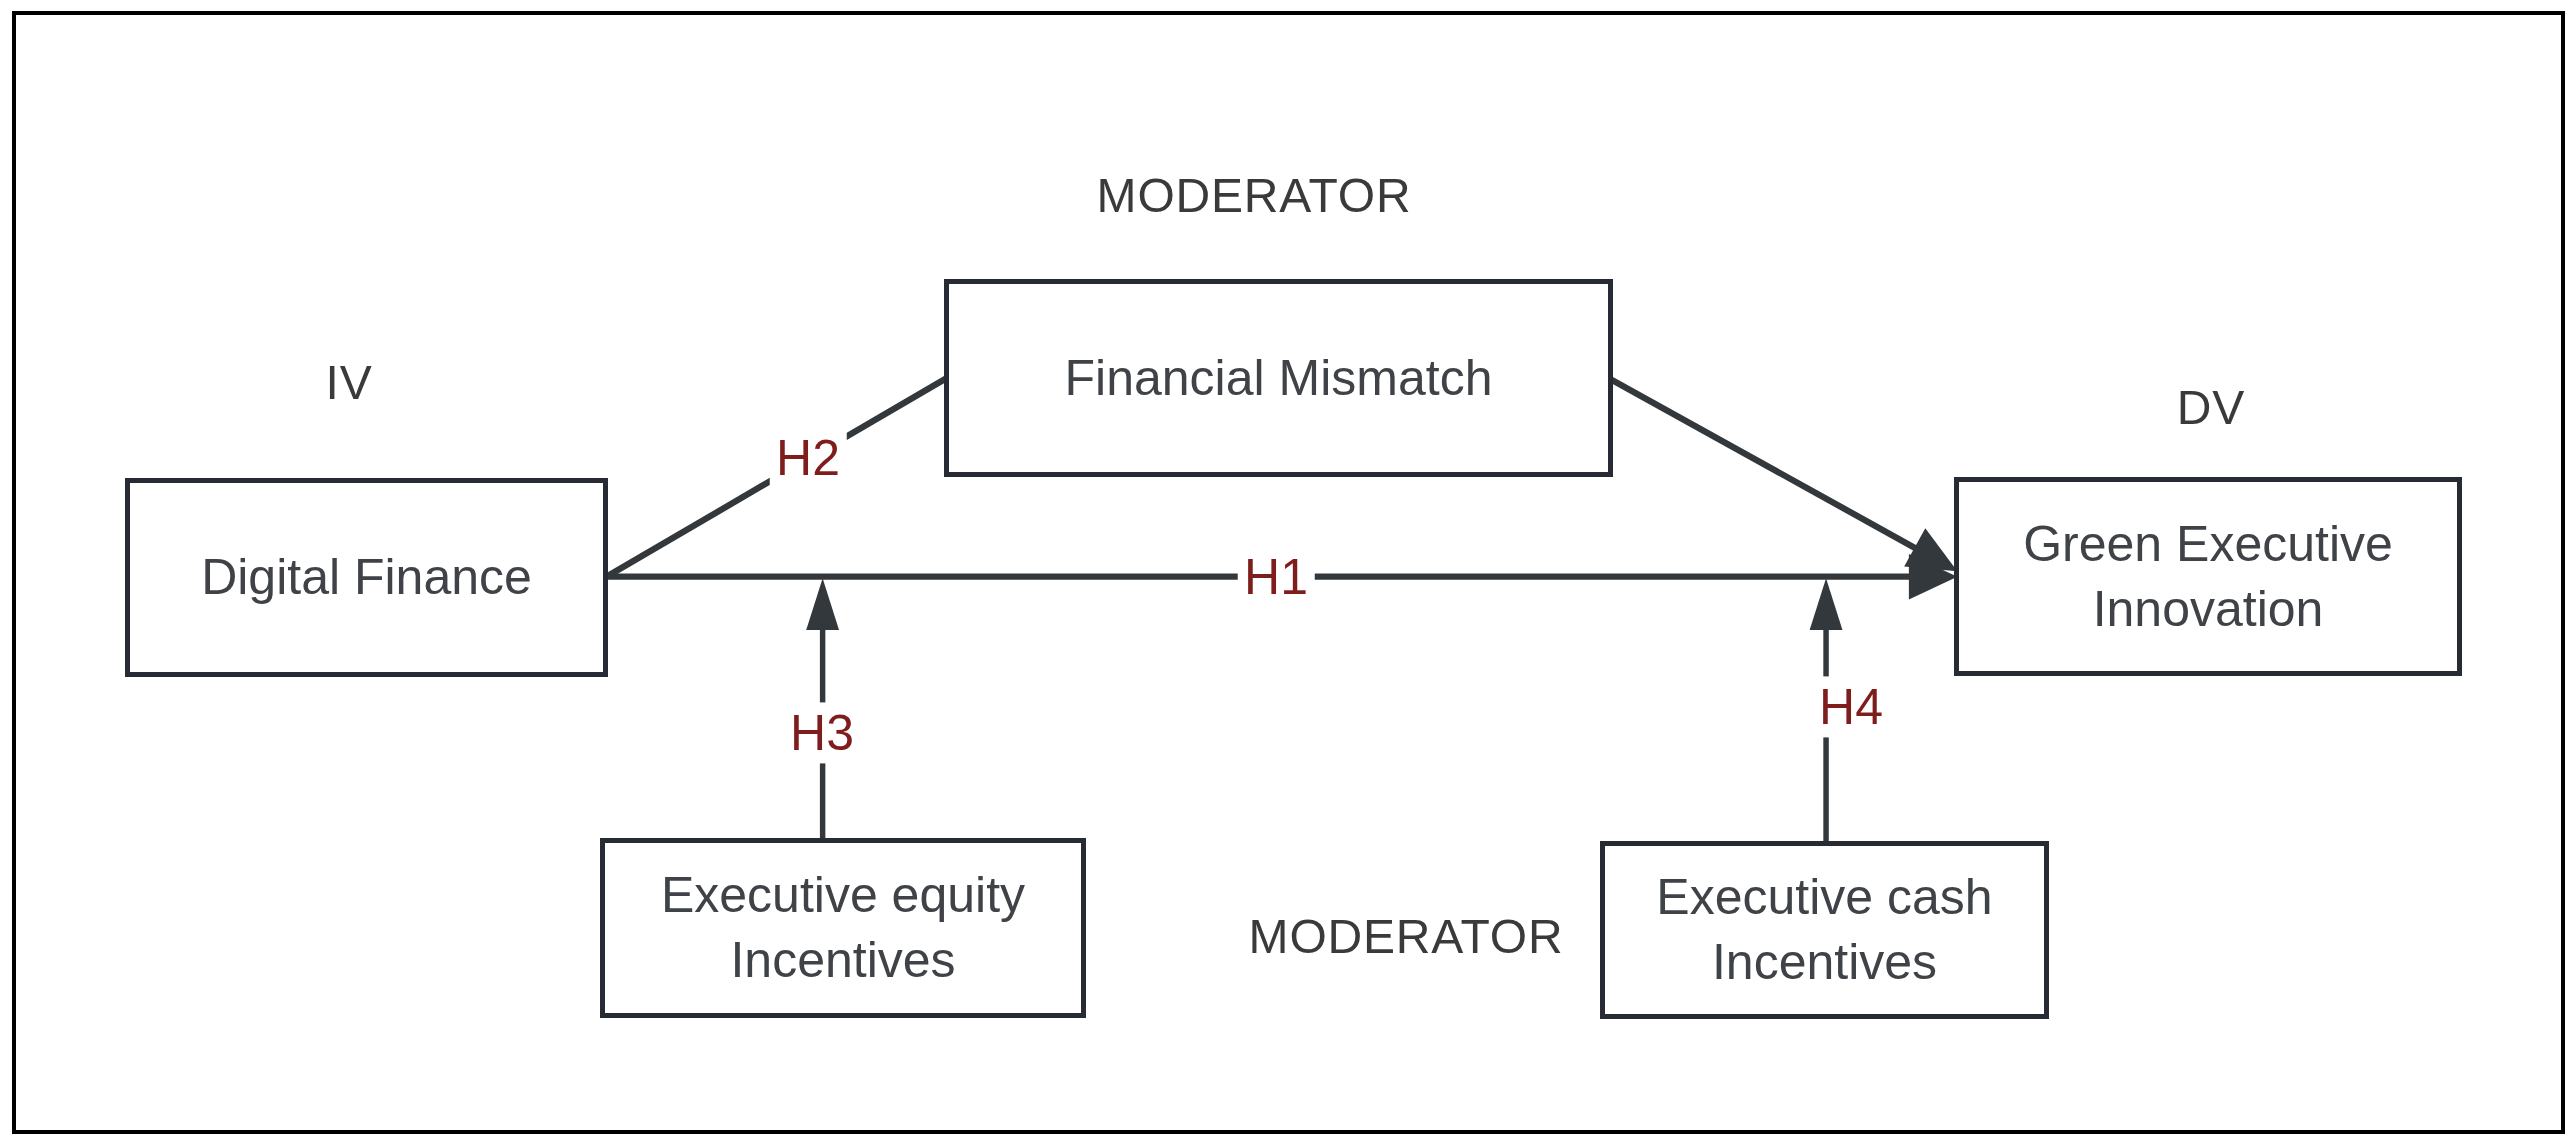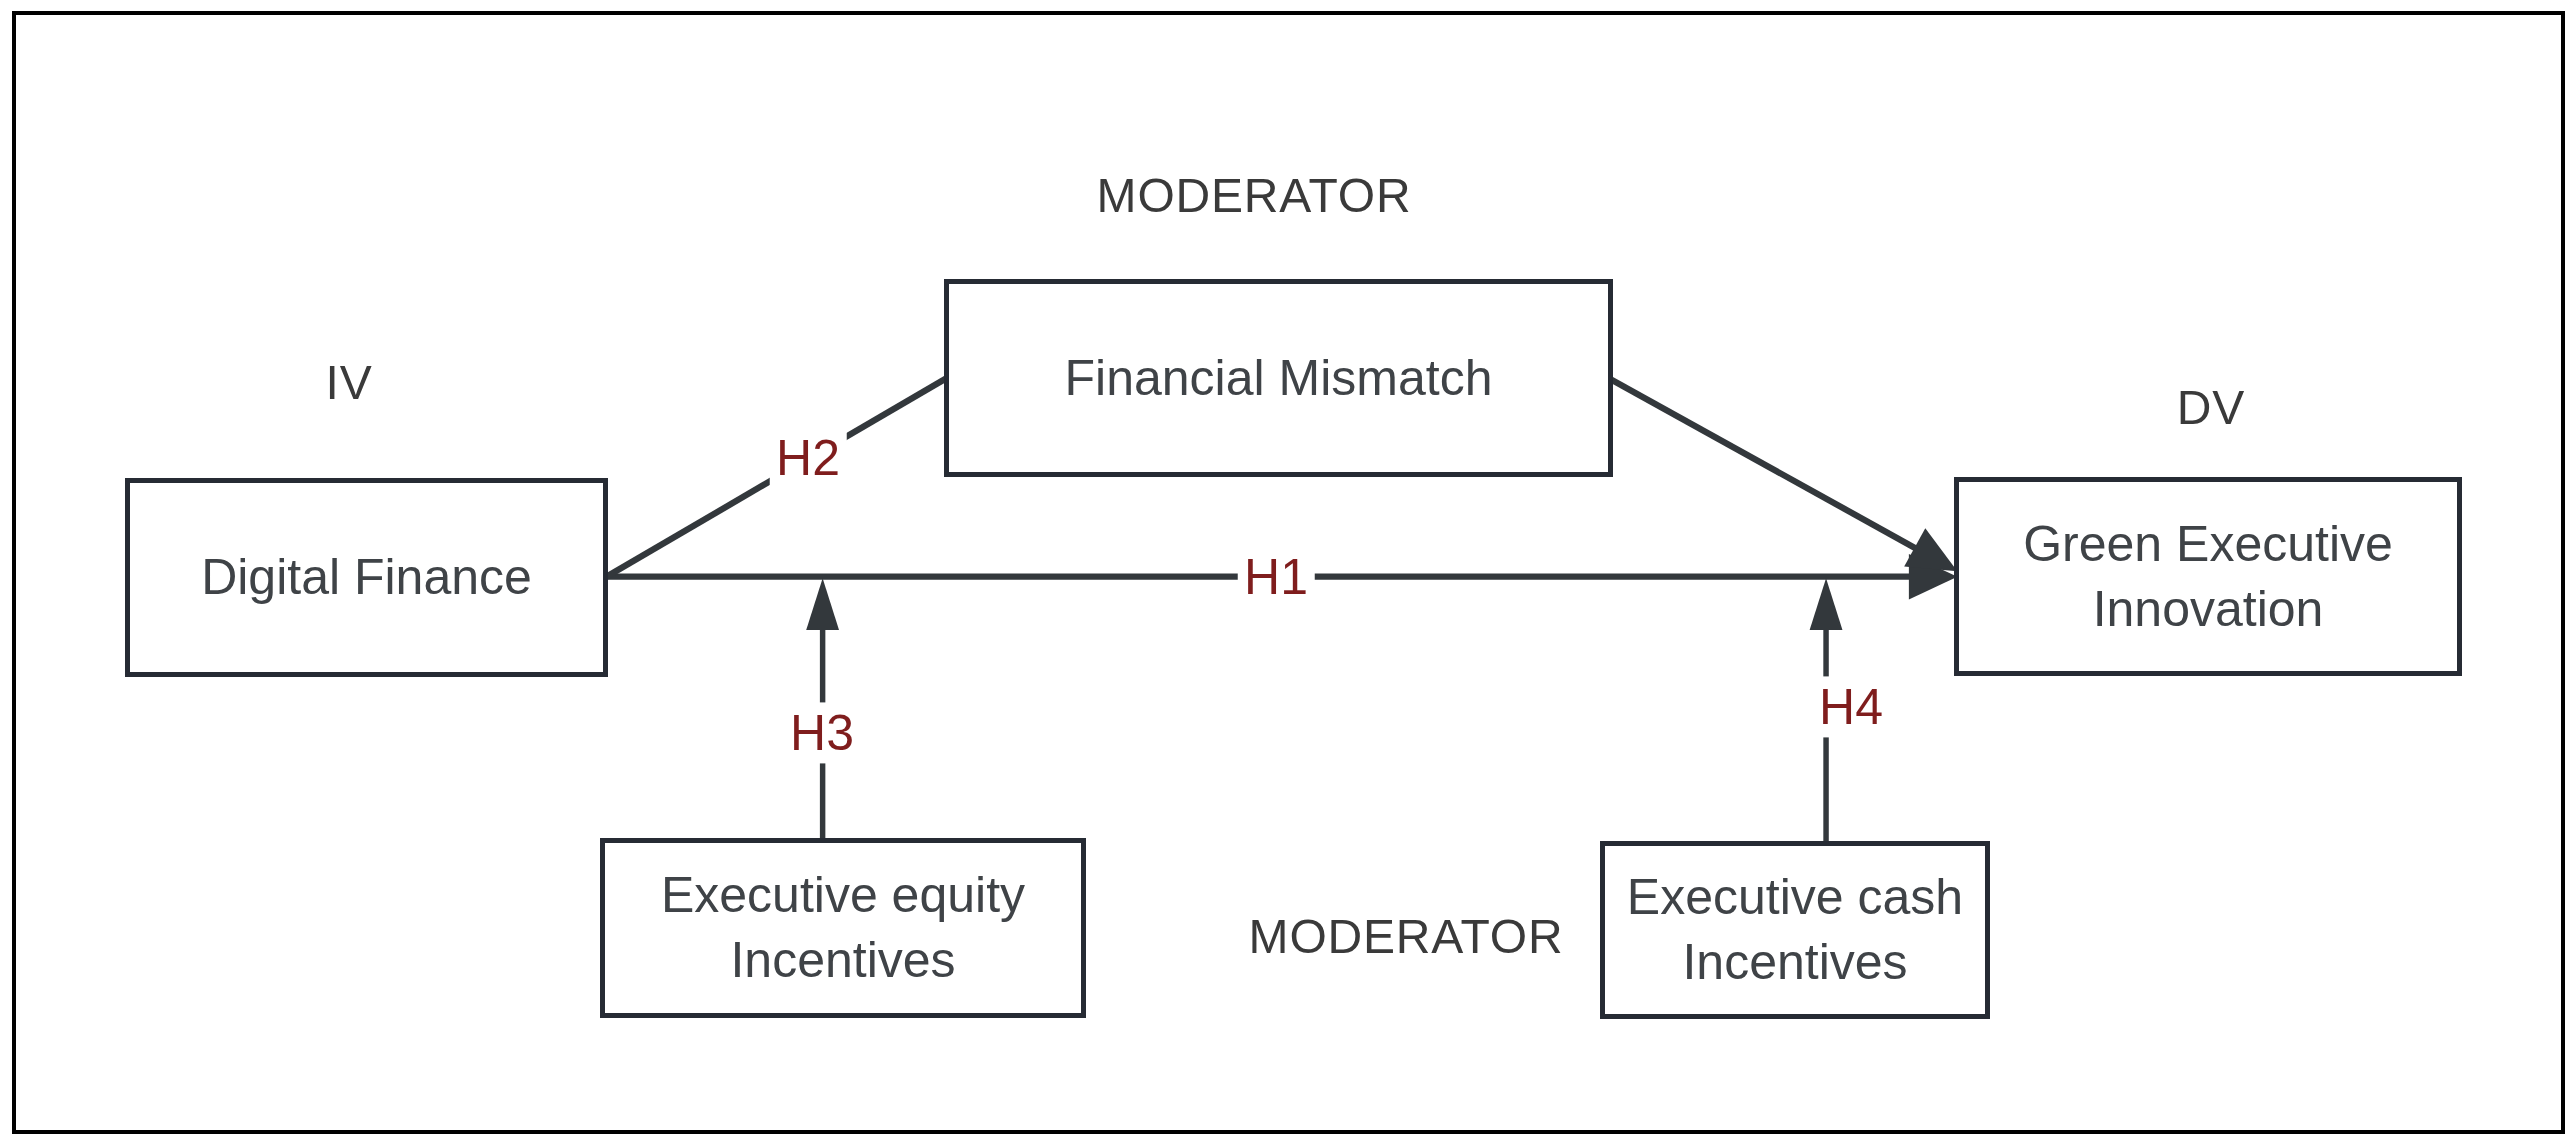--- a/index.html
+++ b/index.html
@@ -48,21 +48,21 @@
     z-index:2;
     font-size:50px;
     line-height:1.3;
     color:#3f4347;
   }
   .node .node-label{display:block; padding:0 4.7px;}
   .box-fm{left:944px; top:279px;  width:669px; height:198px;}
   .box-df{left:125px;  top:478px;  width:483px; height:199px;}
   .box-gt{left:1954px; top:477px;  width:508px; height:199px;}
   .box-ee{left:600px;  top:838px; width:486px; height:180px;}
-  .box-ec{left:1600px; top:841px; width:390px; height:178px;}
+  .box-ec{left:1600px; top:841px; width:449px; height:178px;}
   .role-label{
     position:absolute;
     transform:translate(-50%,-50%);
     font-size:48px;
     letter-spacing:0.8px;
     white-space:nowrap;
     z-index:2;
     color:#3a3a3a;
   }
   .lbl-mediator{left:1254px; top:195px;}

